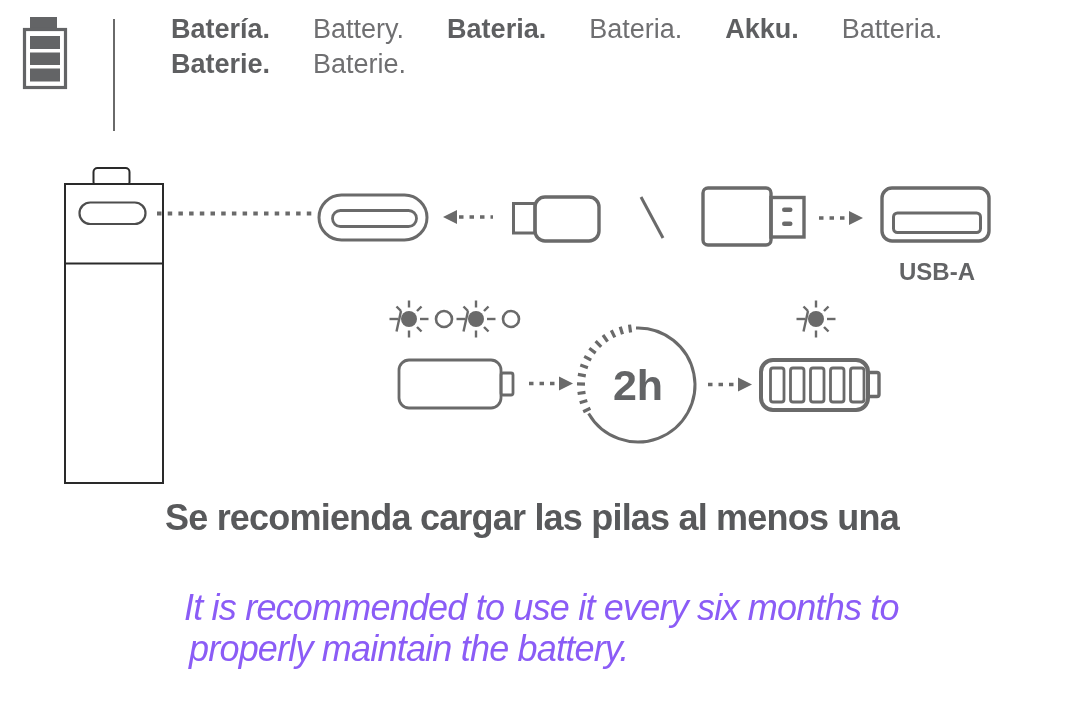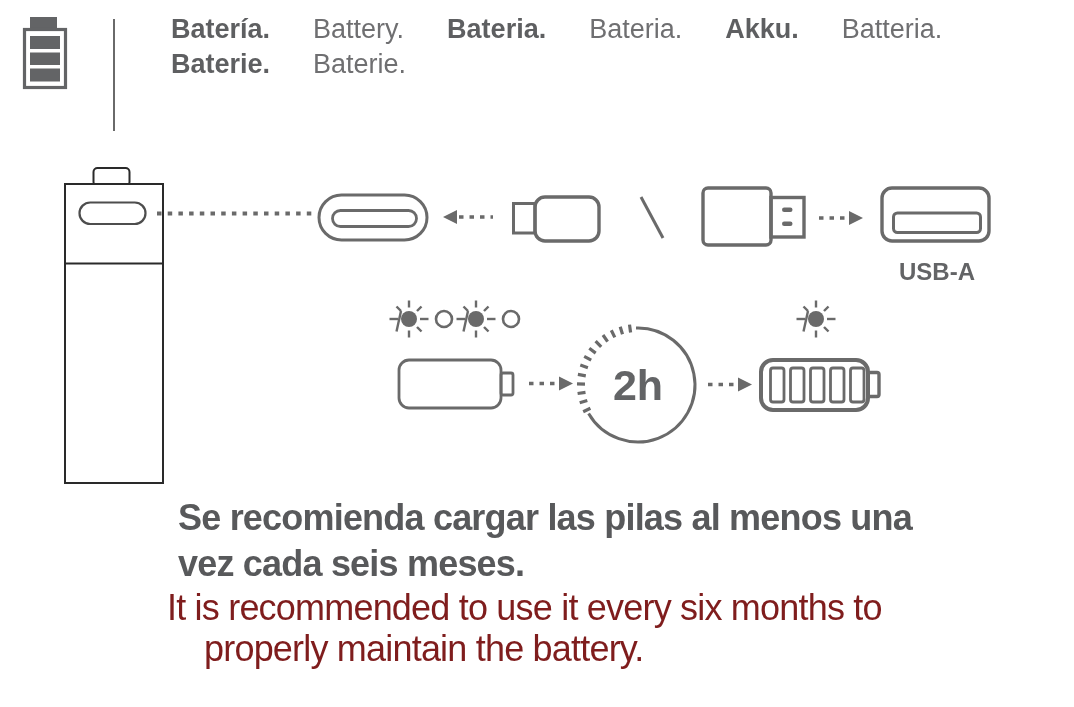--- a/index.html
+++ b/index.html
@@ -11,23 +11,23 @@
   
   .hdr-icon { position:absolute; left:22px; top:15px; }
   .sep { position:absolute; left:113px; top:19px; width:2px; height:112px; background:#6a6a6a; }
   .hdr-text { position:absolute; left:137px; top:12px; width:910px; color:#6f6f71; font-size:27px; line-height:35px; }
   .hdr-text .w { margin-right:9px; display:inline-block;margin-left:34px; }
   .hdr-text .b { font-weight:bold; color:#5e5f61; }
   
   .diagram { position:absolute; left:16px; top:150px; }
   .svg-label { font-family:"Liberation Sans", sans-serif; font-weight:bold; fill:#636466; }
   
-  .footer-es { position:absolute; left:178px; top:495px; font-size:36px; font-weight:bold; line-height:46px; color:#58595b; letter-spacing:-0.8px; }
-  .footer-en { position:absolute; left:167px; top:587px; font-size:36px; font-weight:normal; line-height:41px; color:#7f1d1d; letter-spacing:-0.8px; }
-  .footer-en .ln2 { padding-left:5px;margin-left:32px; }
+  .footer-es { position:absolute; left:165px; top:495px; font-size:36px; font-weight:bold; line-height:46px; color:#58595b; letter-spacing:-0.8px; }
+  .footer-en { position:absolute; left:184px; top:587px; font-size:36px; font-weight:normal; line-height:41px; color:#8b5cf6; letter-spacing:-0.8px;font-style:italic; }
+  .footer-en .ln2 { padding-left:5px; }
 </style>
 </head>
 <body>
 
 <div class="hdr-icon">
   <svg width="48" height="76" viewBox="0 0 48 76">
     <rect x="8" y="2" width="27" height="11" fill="#636466"></rect>
     <rect x="2.5" y="14.5" width="41" height="58" fill="#ffffff" stroke="#636466" stroke-width="3.2"></rect>
     <rect x="8" y="21" width="30" height="13" fill="#636466"></rect>
     <rect x="8" y="37.5" width="30" height="12.5" fill="#636466"></rect>
@@ -142,18 +142,17 @@
       <rect x="794.5" y="218" width="13.5" height="34" rx="2.5"></rect>
       <rect x="814.5" y="218" width="13.5" height="34" rx="2.5"></rect>
       <rect x="834.5" y="218" width="13.5" height="34" rx="2.5"></rect>
     </g>
   </g>
 </svg>
 </div>
 
 <div class="footer-es">
   <div>Se recomienda cargar las pilas al menos una</div>
-  <div>vez cada seis meses.</div>
 </div>
 <div class="footer-en">
   <div>It is recommended to use it every six months to</div>
   <div class="ln2">properly maintain the battery.</div>
 </div>
 
 </body></html>

